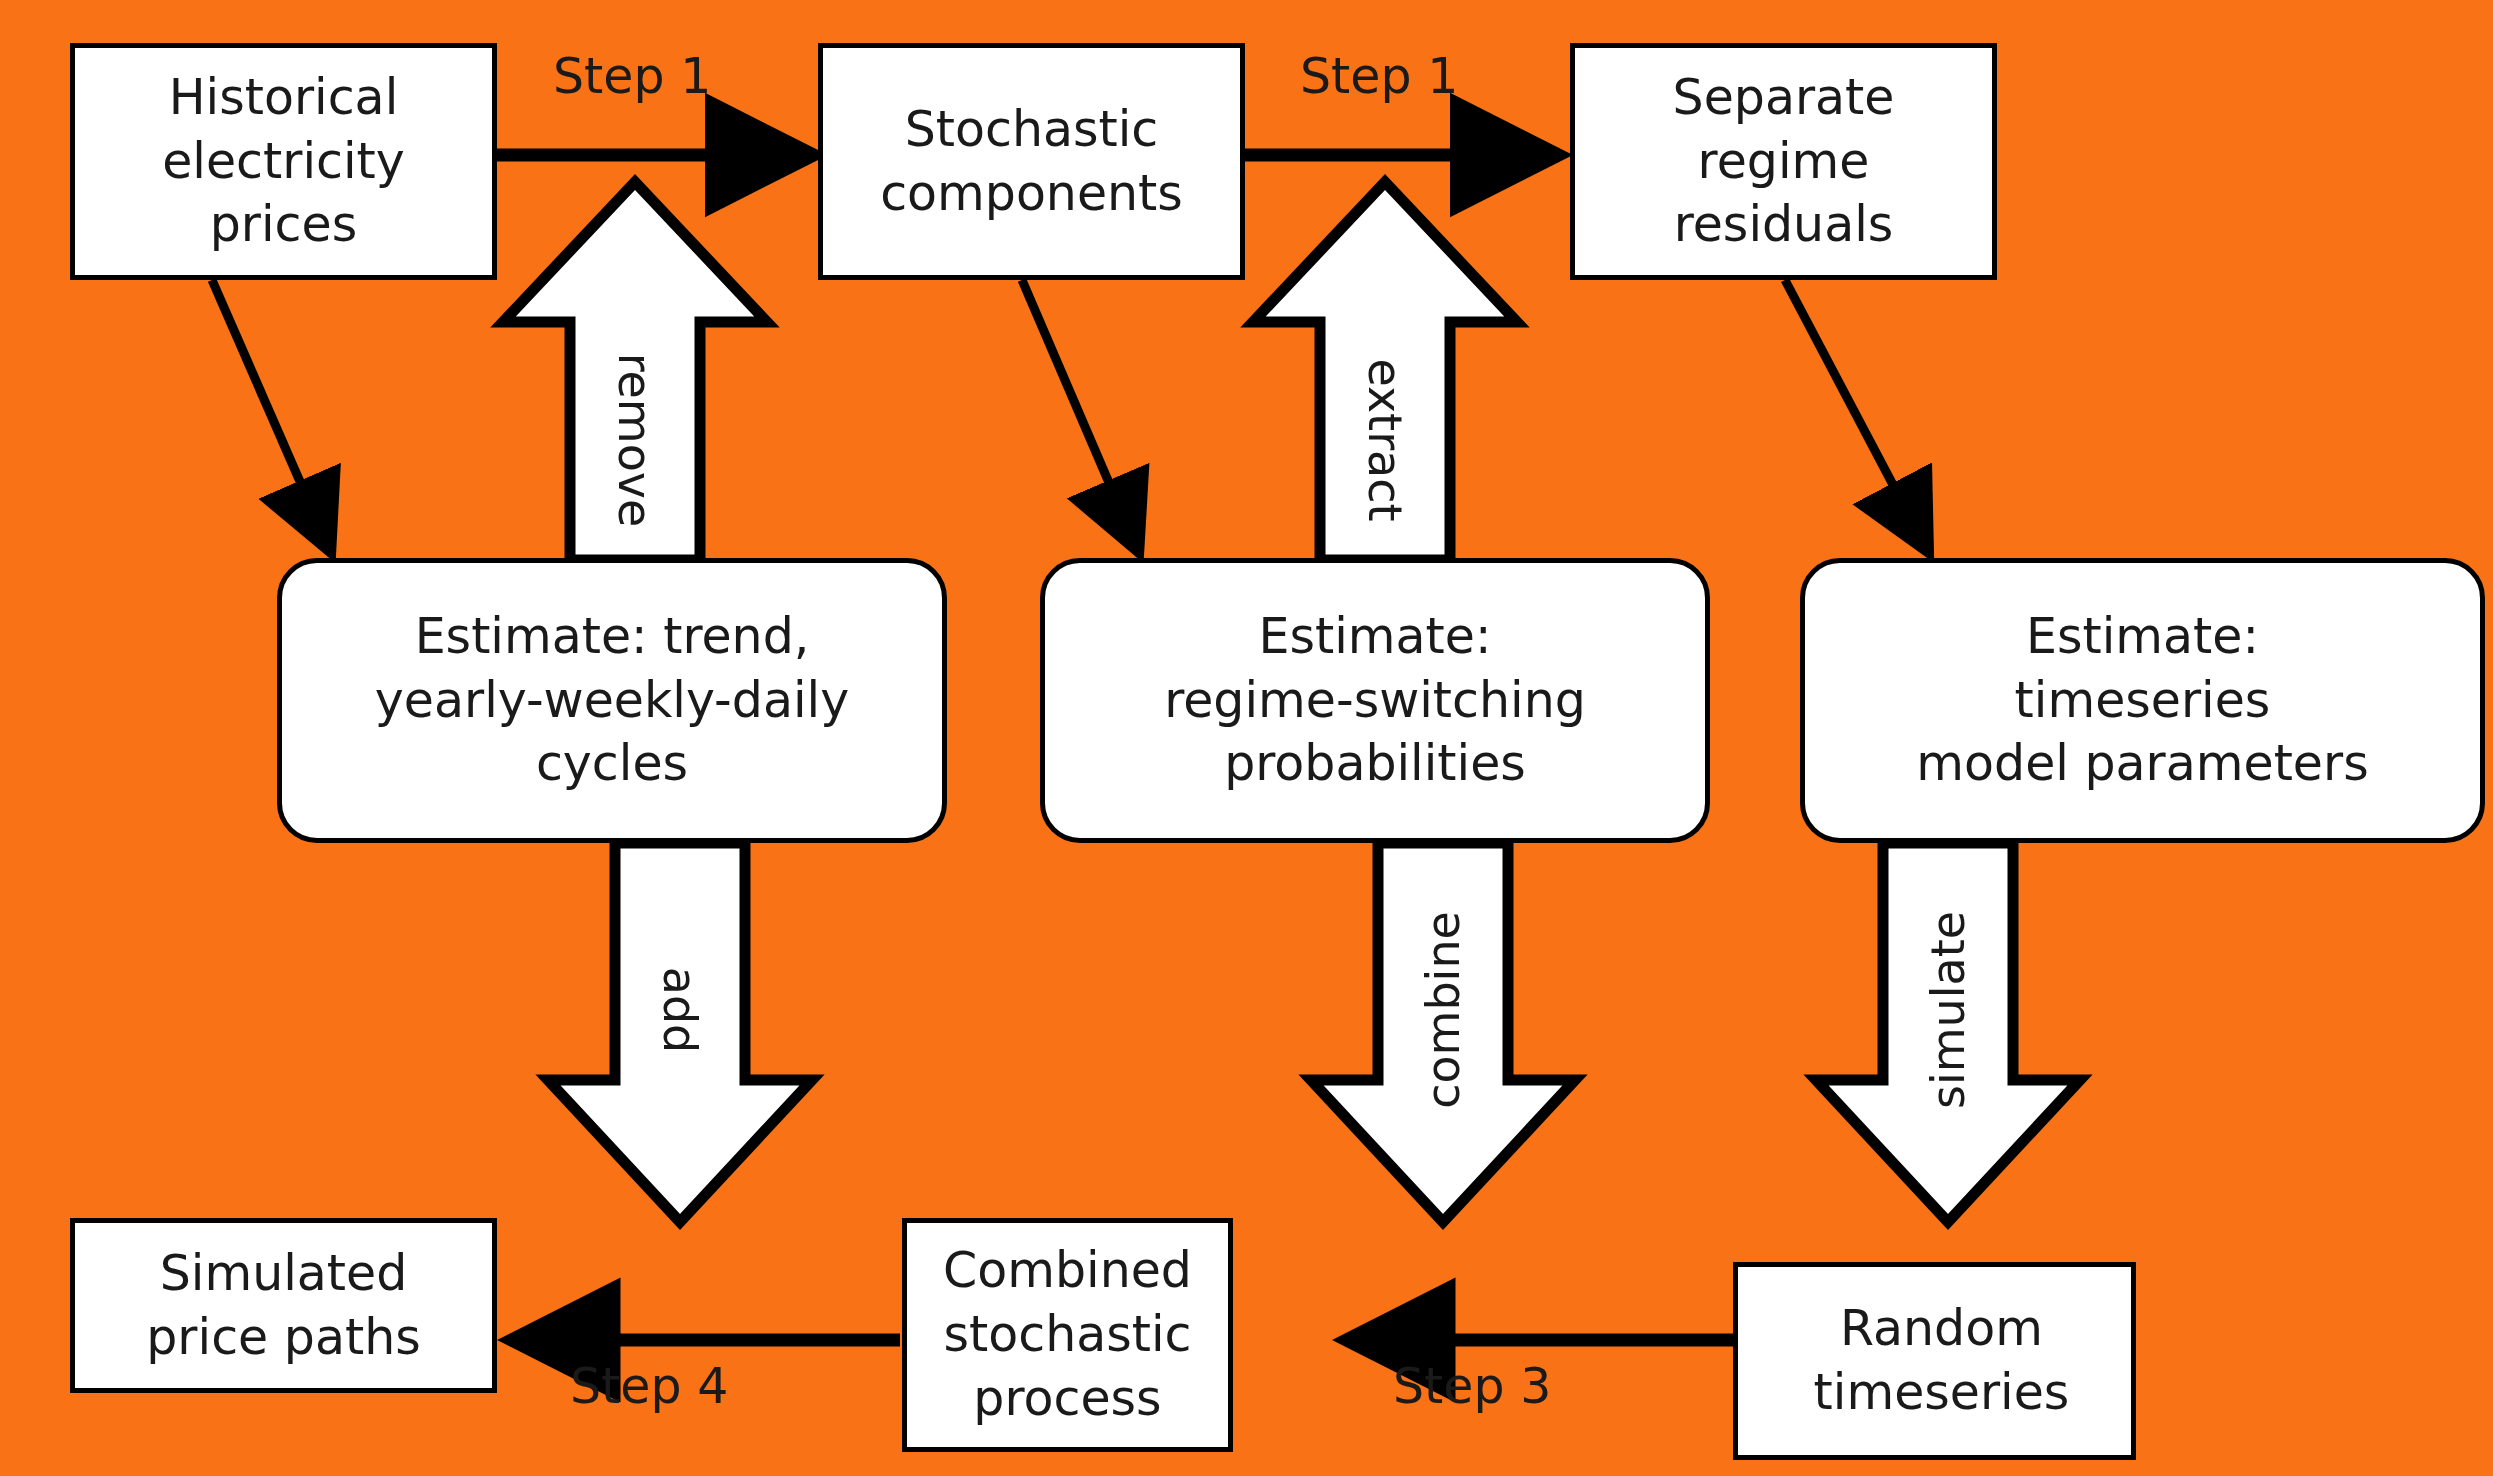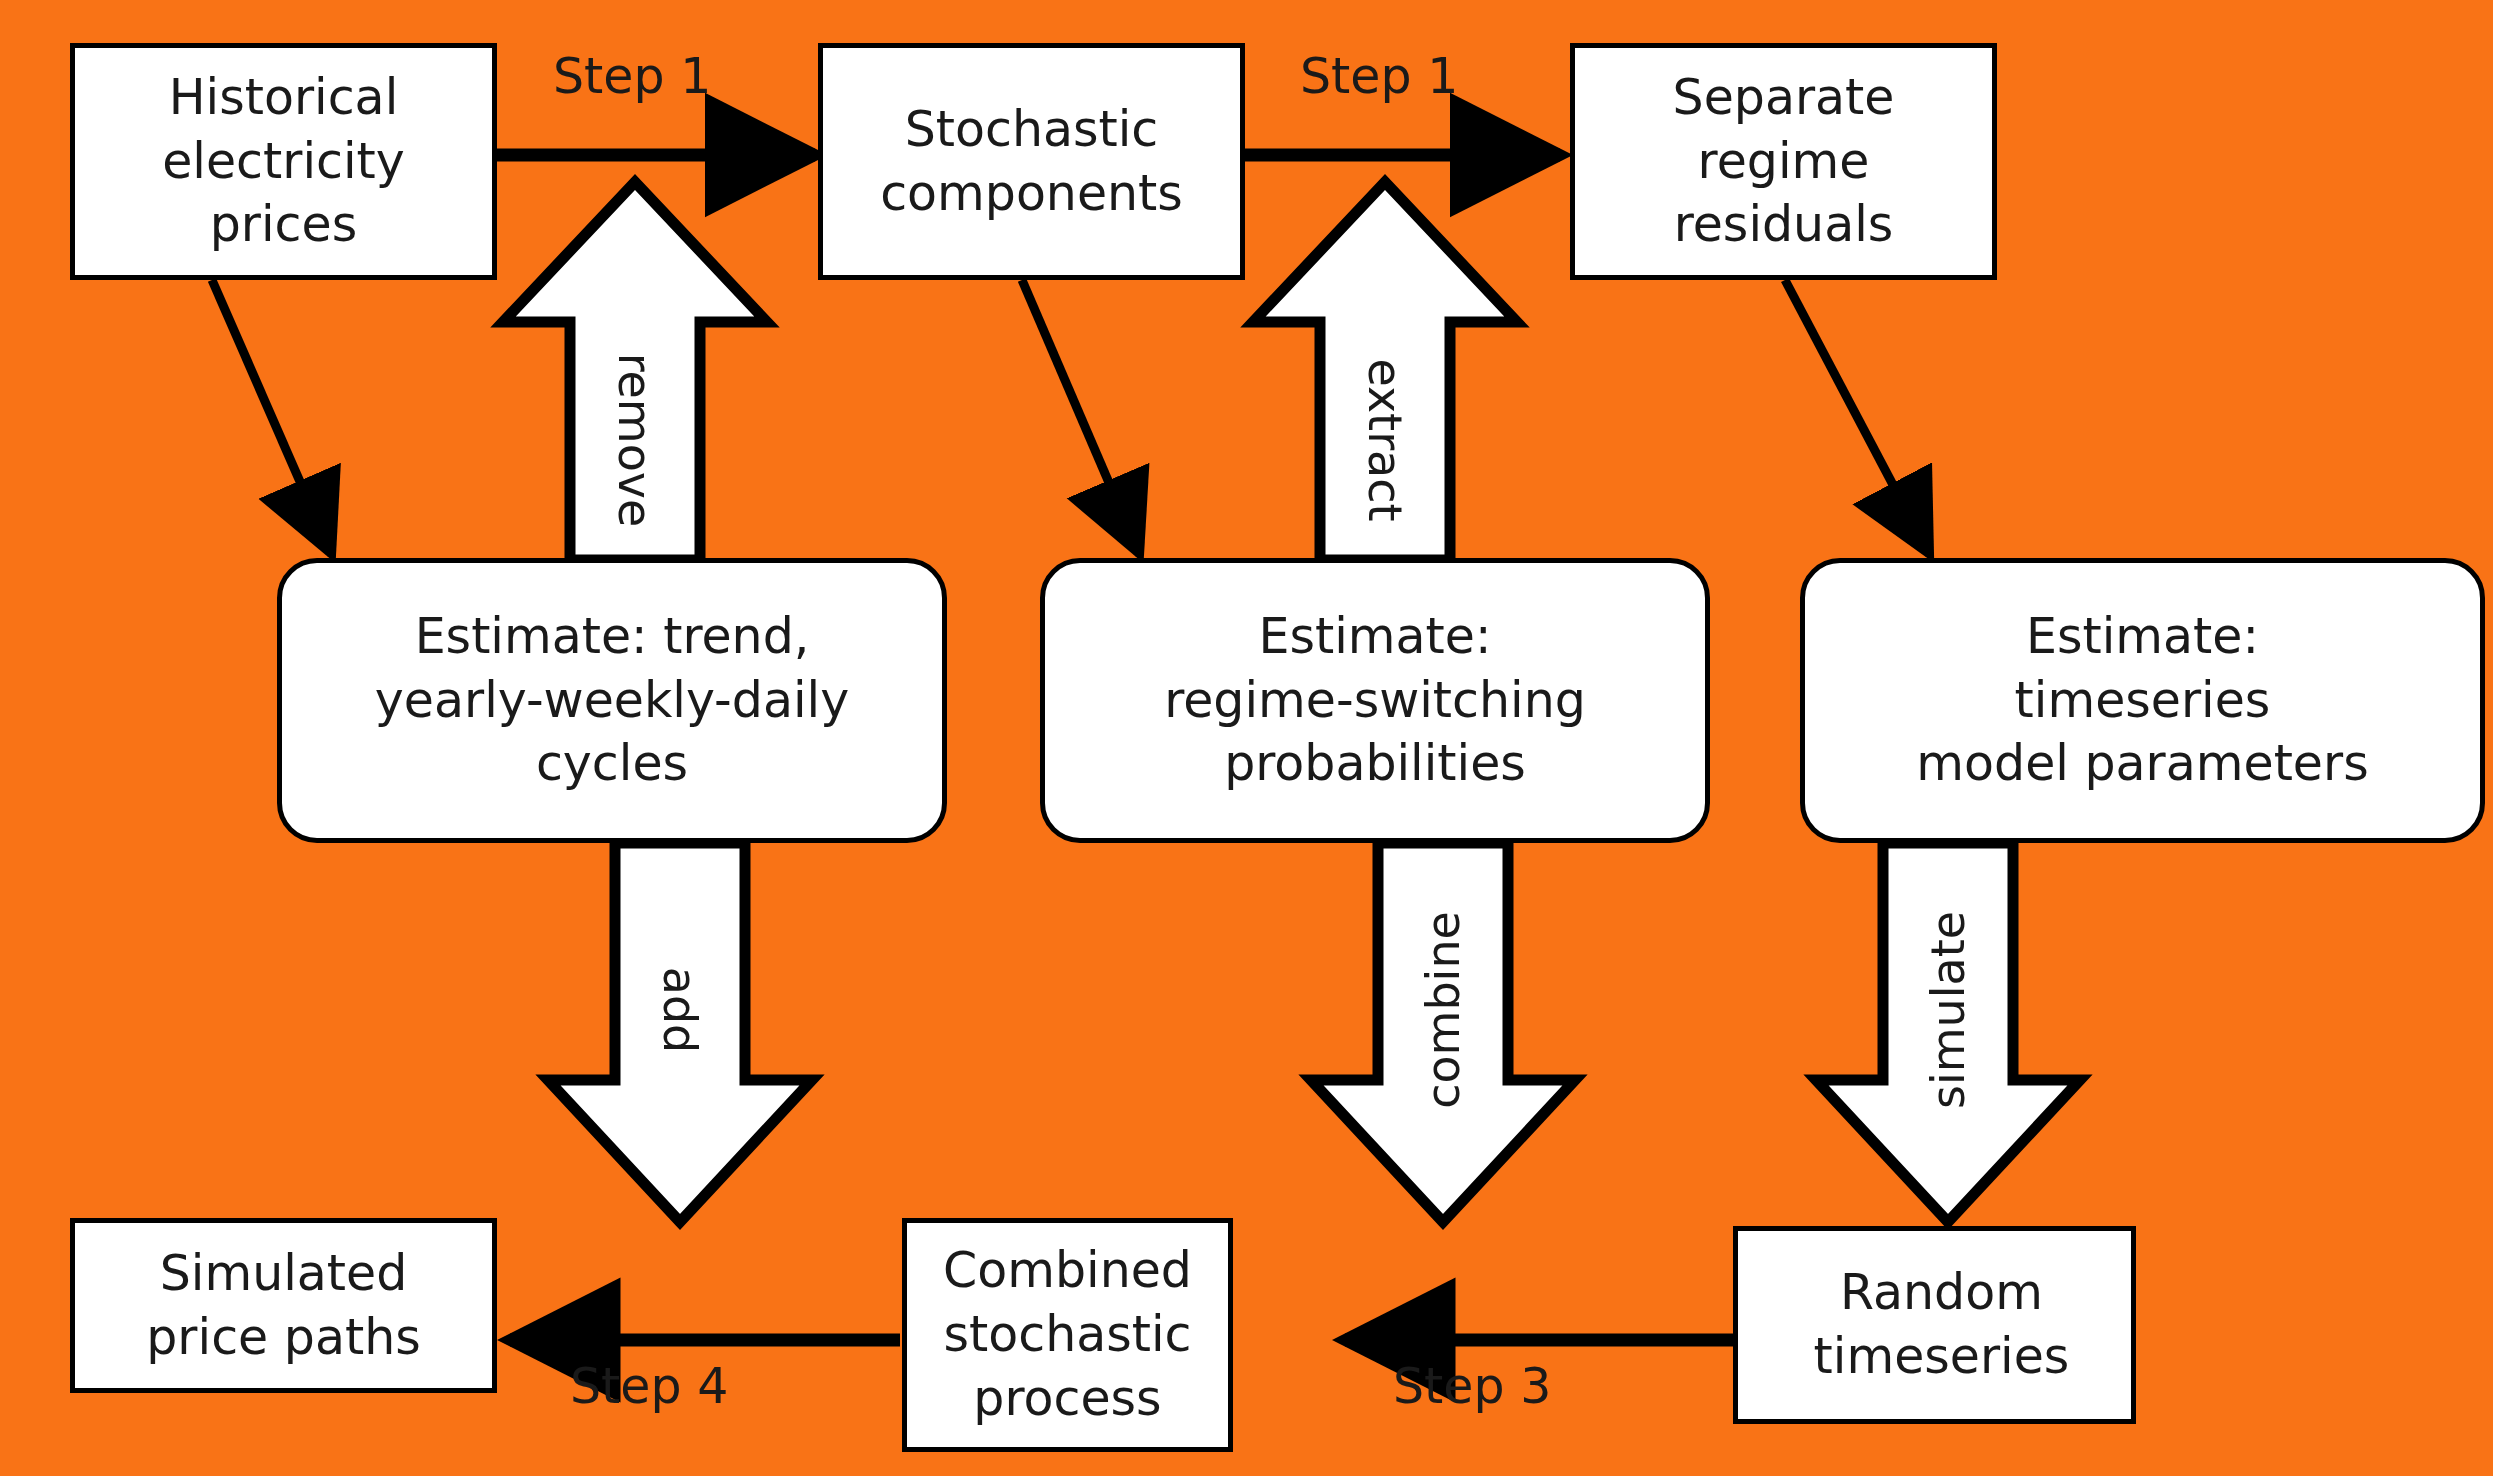--- a/index.html
+++ b/index.html
@@ -168,21 +168,21 @@
     <span class="label">Simulated
 price paths</span>
   </div>
 
   <div class="node" style="left:902px; top:1218px; width:331px; height:234px;">
     <span class="label">Combined
 stochastic
 process</span>
   </div>
 
-  <div class="node" style="left:1733px; top:1226px; width:403px; height:198px;padding-left:14px;">
+  <div class="node" style="left:1733px; top:1262px; width:403px; height:198px;padding-left:14px;">
     <span class="label">Random
 timeseries</span>
   </div>
 
   <div class="step-label" style="left:553px; top:48px;">Step 1</div>
 
   <div class="step-label" style="left:1300px; top:48px;">Step 1</div>
 
   <div class="step-label" style="left:1393px; top:1358px;">Step 3</div>
 

